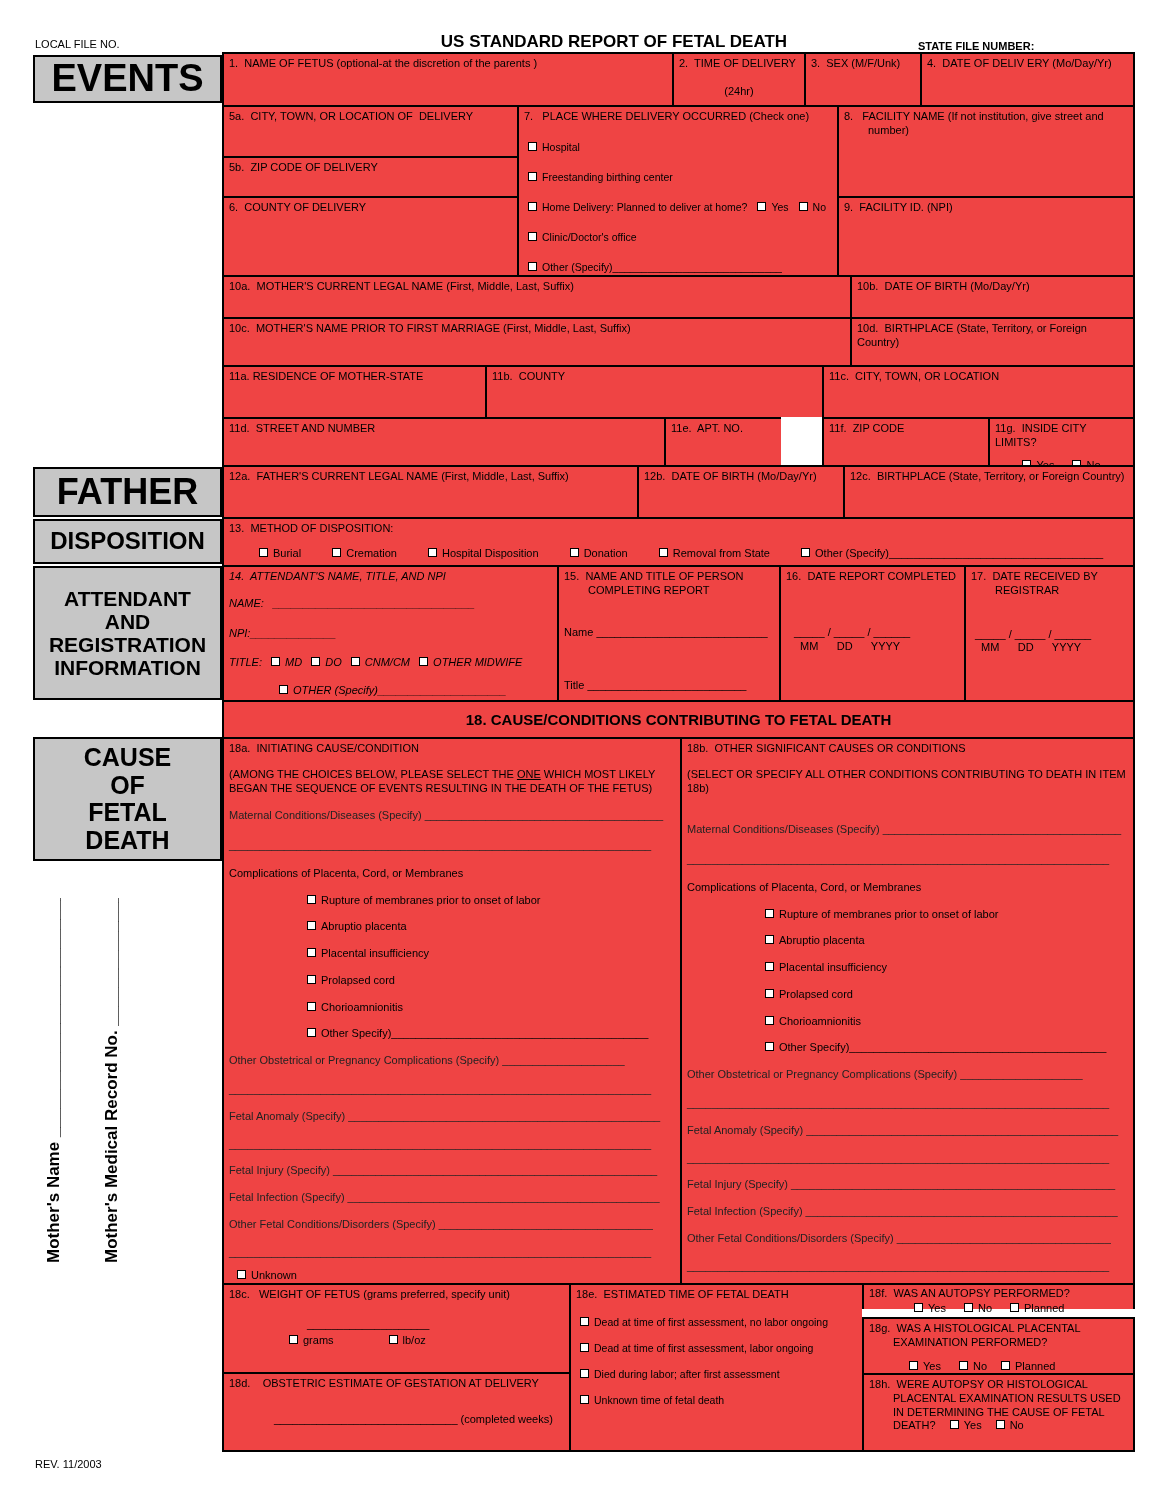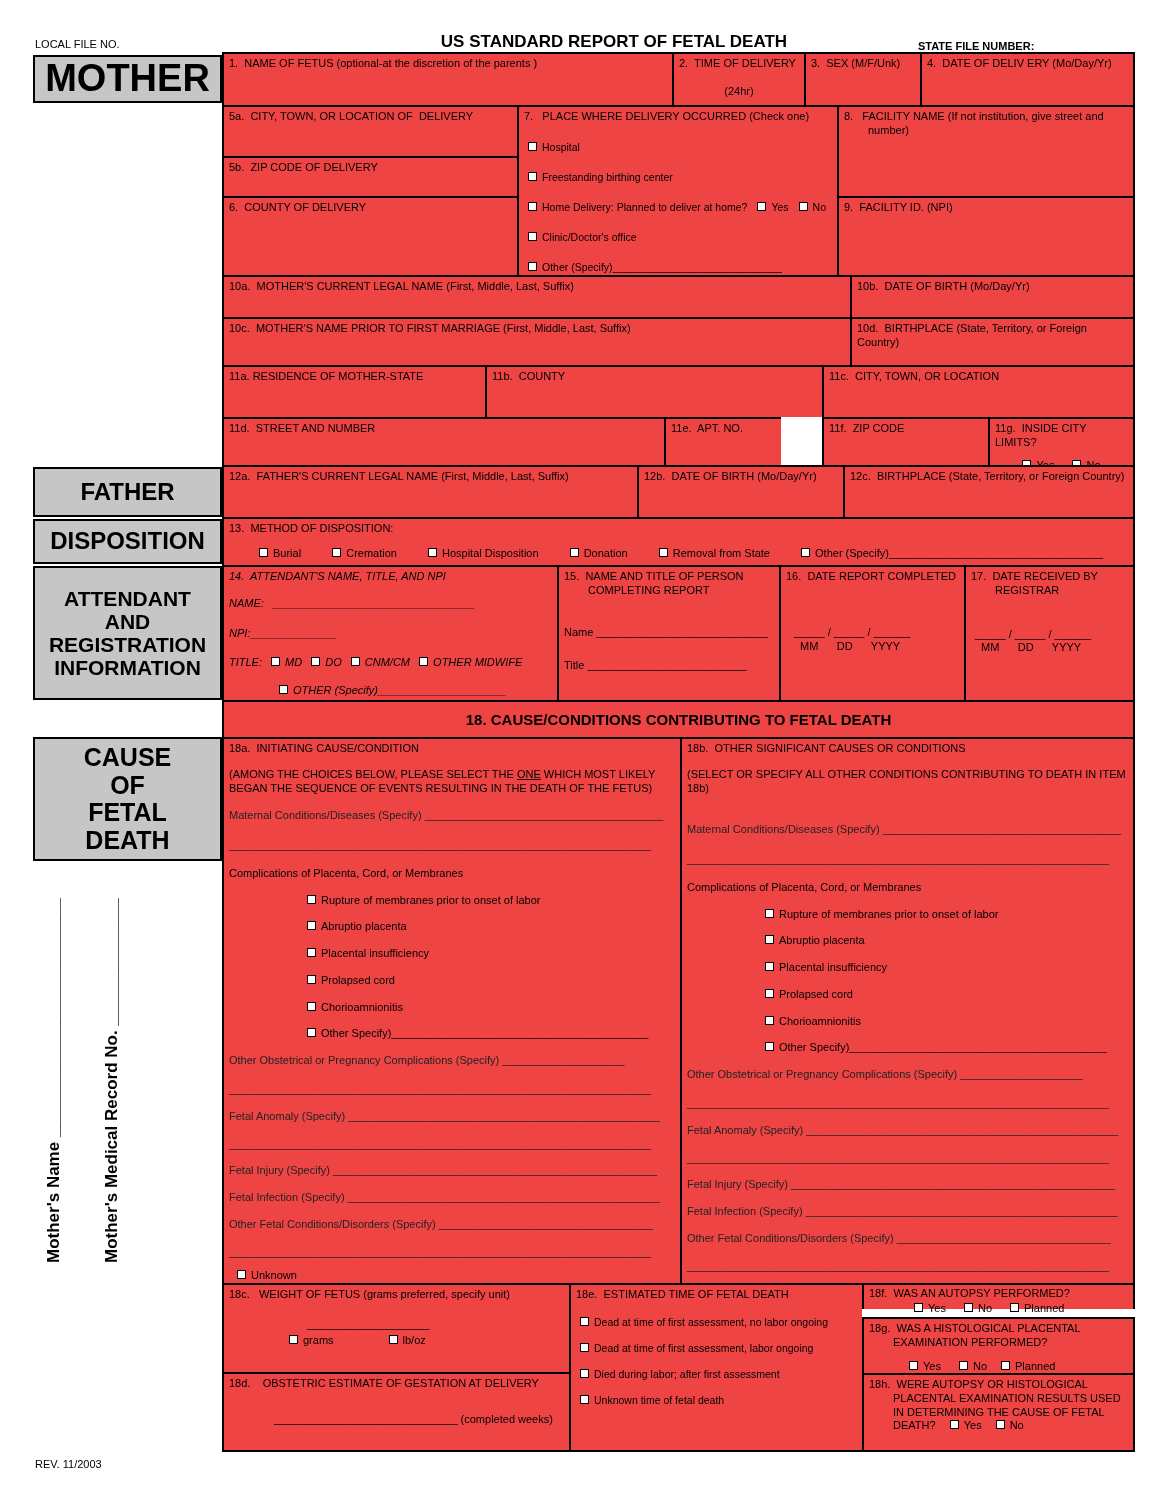--- a/index.html
+++ b/index.html
@@ -30,23 +30,23 @@
 </head>
 <body>
 
 <div class="page">
 
   <div class="hdr" style="left:35px;top:38px;">LOCAL FILE NO.</div>
   <div class="hdr bold" style="left:60px;right:0;top:32px;text-align:center;font-size:17px;">US STANDARD REPORT OF FETAL DEATH</div>
   <div class="hdr bold" style="left:918px;top:40px;">STATE FILE NUMBER:</div>
 
   <div class="graybox" style="left:33px;top:55px;width:189px;height:48px;font-size:38px;">
-      <span>MOTHER</span>
-    </div>
-  <div class="graybox" style="left:33px;top:467px;width:189px;height:50px;font-size:24px;">
+      <span>EVENTS</span>
+    </div>
+  <div class="graybox" style="left:33px;top:467px;width:189px;height:50px;font-size:36px;">
       <span>FATHER</span>
     </div>
   <div class="graybox" style="left:33px;top:519px;width:189px;height:45px;font-size:24px;">
       <span>DISPOSITION</span>
     </div>
   <div class="graybox" style="left:33px;top:566px;width:189px;height:134px;font-size:21px;">
     <div>ATTENDANT</div>
     <div>AND</div>
     <div>REGISTRATION</div>
     <div>INFORMATION</div>
@@ -166,21 +166,21 @@
       <span style="margin-left:6px;"><span class="cb"></span><span>MD</span></span>
       <span style="margin-left:6px;"><span class="cb"></span><span>DO</span></span>
       <span style="margin-left:6px;"><span class="cb"></span><span>CNM/CM</span></span>
       <span style="margin-left:6px;"><span class="cb"></span><span>OTHER MIDWIFE</span></span>
     </div>
     <div style="margin-top:14px;margin-left:50px;"><span class="cb"></span><span>OTHER (Specify)_____________________</span></div>
   </div>
   <div class="cell" style="left:557px;top:565px;width:222px;height:135px;">
     <div class="hang">15.  NAME AND TITLE OF PERSON COMPLETING REPORT</div>
     <div style="margin-top:28px;">Name ____________________________</div>
-    <div style="margin-top:20px;">Title __________________________</div>
+    <div style="margin-top:40px;">Title __________________________</div>
   </div>
   <div class="cell" style="left:779px;top:565px;width:185px;height:135px;">
     <div class="lbl">16.  DATE REPORT COMPLETED</div>
     <div class="pre" style="margin-top:42px;margin-left:8px;">_____ / _____ / ______</div>
     <div class="pre" style="margin-left:8px;">  MM      DD      YYYY</div>
   </div>
   <div class="cell br" style="left:964px;top:565px;width:171px;height:135px;">
     <div class="hang">17.  DATE RECEIVED BY REGISTRAR</div>
     <div class="pre" style="margin-top:30px;margin-left:4px;">_____ / _____ / ______</div>
     <div class="pre" style="margin-left:4px;">  MM      DD      YYYY</div>

